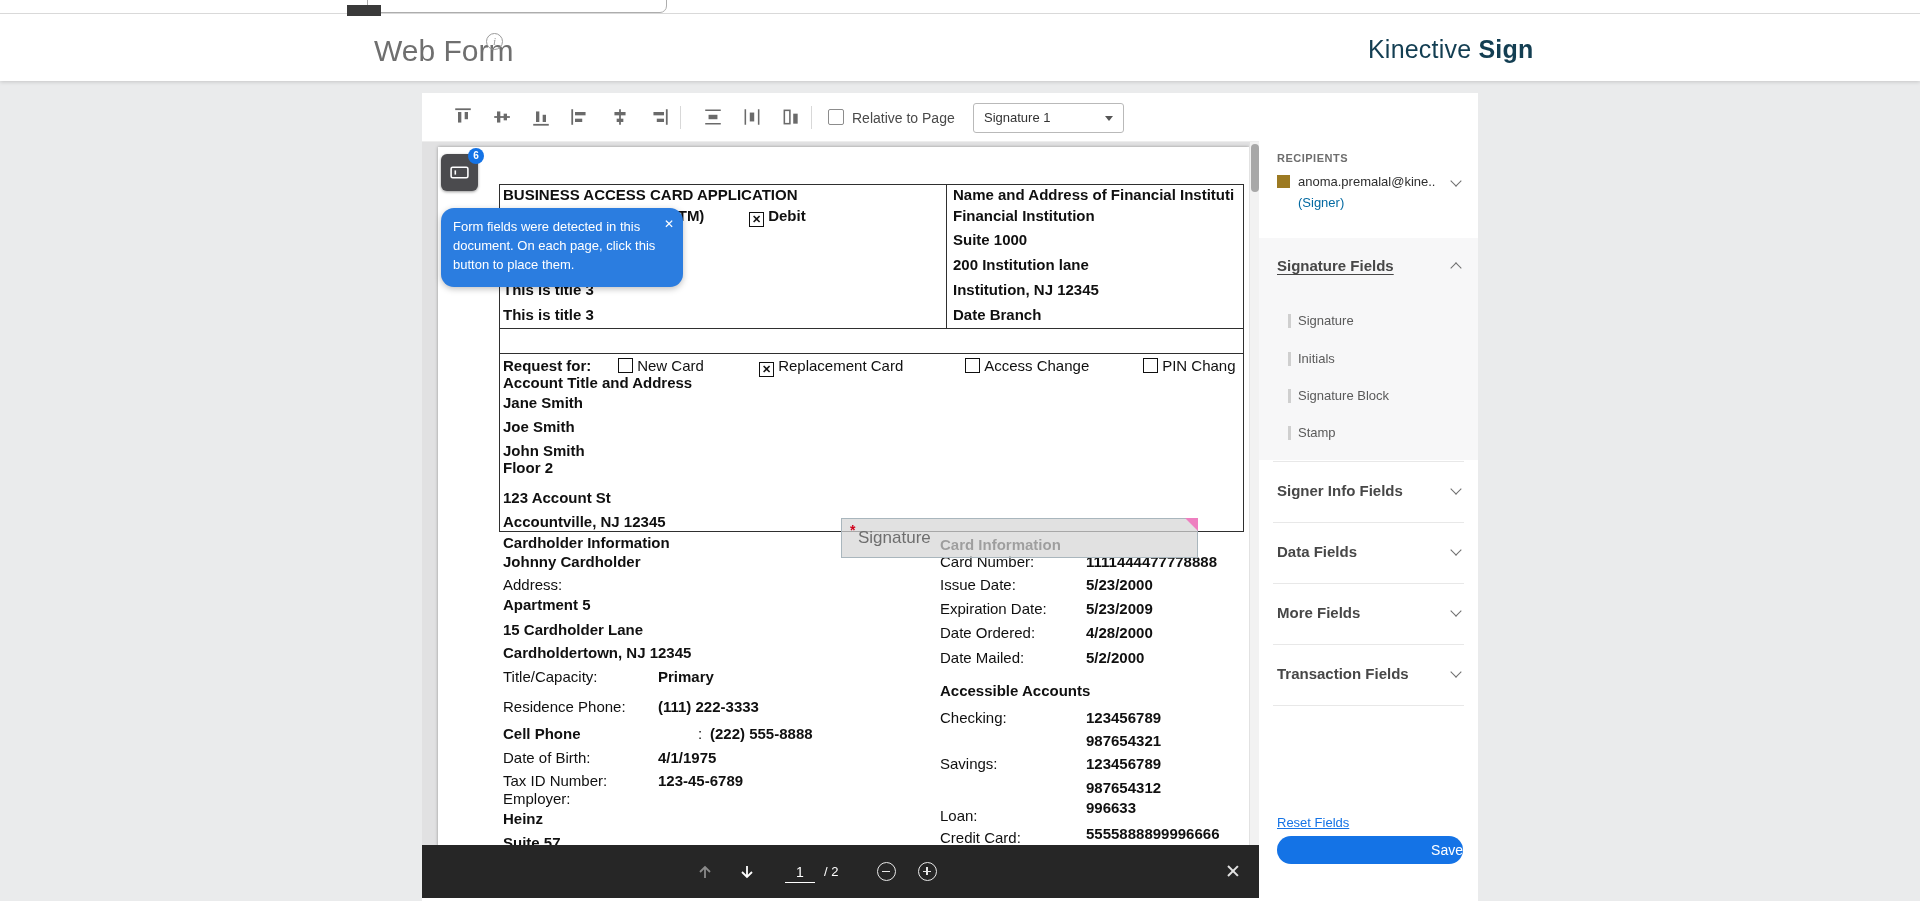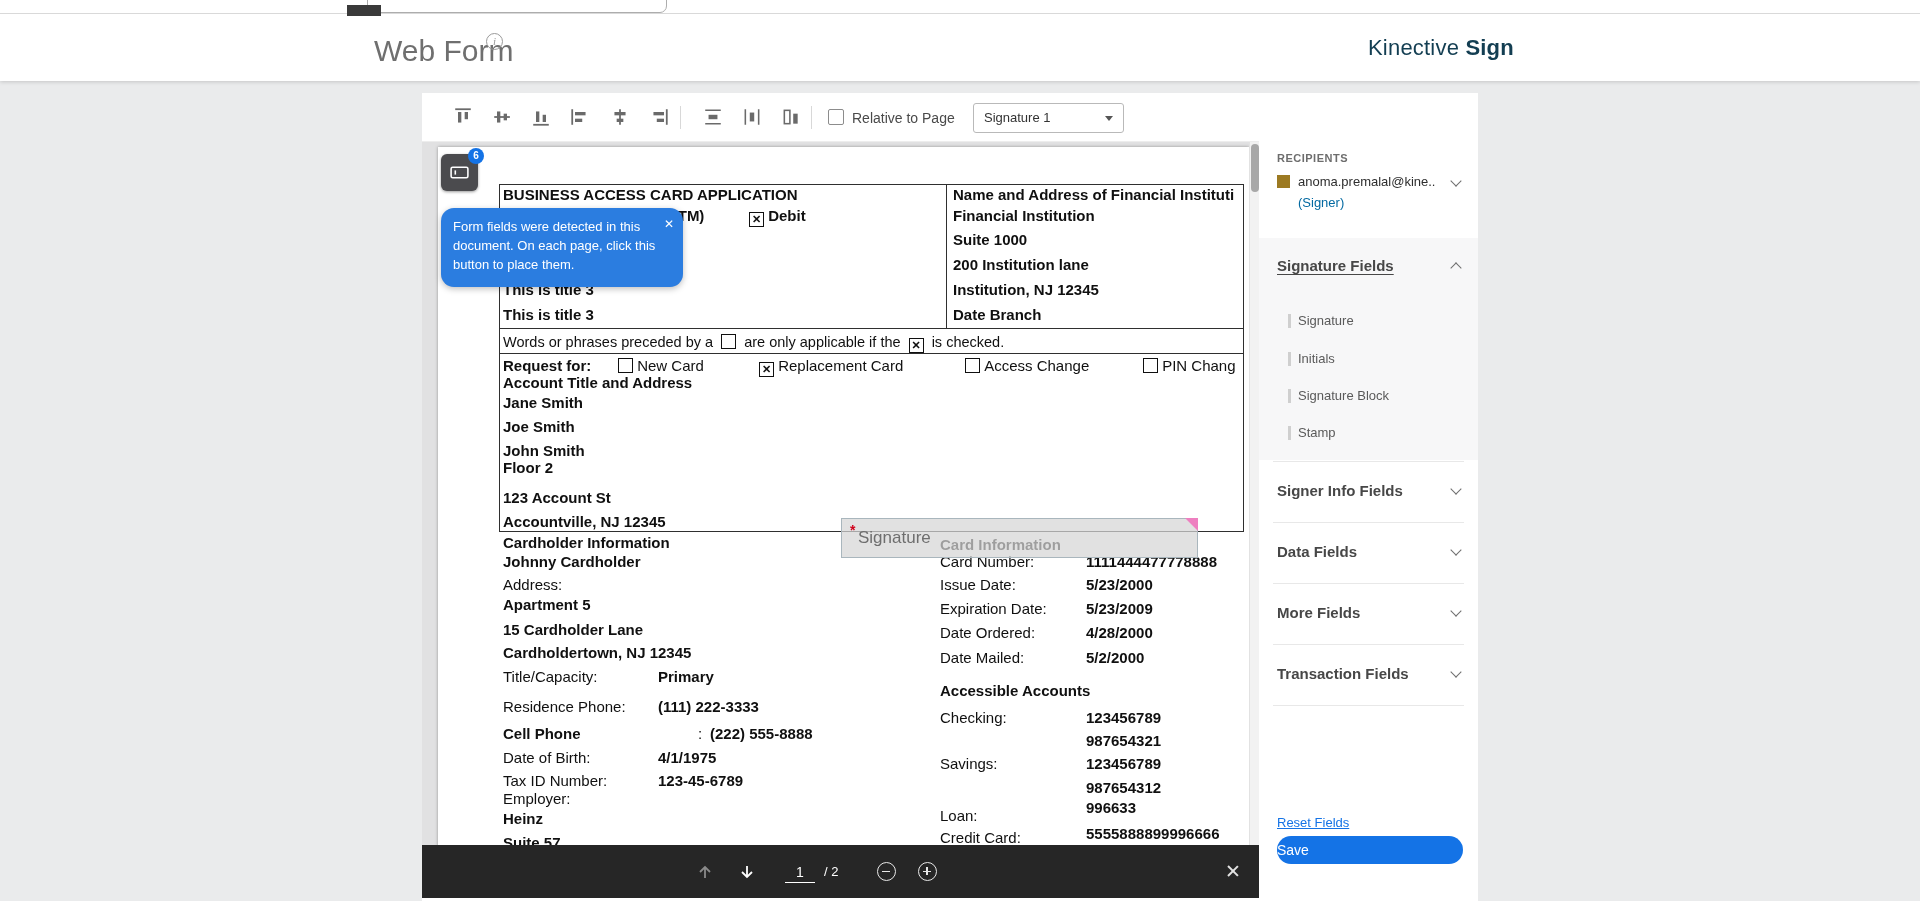--- a/index.html
+++ b/index.html
@@ -9,21 +9,21 @@
   
   .chrome{position:absolute;top:0;left:0;width:1920px;height:14px;background:#fff;z-index:30}
   .chrome-line{position:absolute;top:13px;left:0;width:100%;height:1px;background:#d9d9d9}
   .chrome-tab{position:absolute;top:-14px;left:367px;width:300px;height:27px;background:#fff;border:1px solid #adadad;border-radius:7px;z-index:2}
   .chrome-dark{position:absolute;top:5px;left:347px;width:34px;height:11px;background:#3a3a3a;z-index:3}
 
   
   .header{position:absolute;top:14px;left:0;width:1920px;height:67px;background:#fff;box-shadow:0 1px 4px rgba(0,0,0,.16);z-index:20}
   .hdr-title{position:absolute;left:374px;top:20px;font-size:30px;color:#6f6f6f}
   .info-icon{position:absolute;left:486px;top:19px;width:17px;height:17px;border:1px solid #9a9a9a;border-radius:50%;color:#9a9a9a;font-size:11px;font-style:italic;font-family:"Liberation Serif",serif;text-align:center;line-height:15px}
-  .brand{position:absolute;left:1368px;top:21px;font-size:22px;color:#133e52;letter-spacing:.2px}
+  .brand{position:absolute;left:1368px;top:21px;font-size:25px;color:#133e52;letter-spacing:.2px}
   .brand b{font-weight:700}
 
   
   .panel{position:absolute;left:422px;top:93px;width:1056px;height:808px;background:#fff}
   .doc-col{position:absolute;left:0;top:0;width:837px;height:767px}
 
   
   .toolbar{position:absolute;left:0;top:0;width:837px;height:49px;background:#fff;border-bottom:1px solid #ededed}
   .tb-icon{position:absolute;top:14px;width:20px;height:20px;cursor:pointer}
   .tb-sep{position:absolute;top:13px;width:1px;height:23px;background:#d8d8d8}
@@ -85,21 +85,21 @@
   .chev.down{transform:rotate(45deg)}
   .chev.up{transform:rotate(-135deg)}
   .sb-chev{position:absolute;right:18px}
   .sb-head{position:absolute;left:18px;font-size:15px;font-weight:600;color:#474747;cursor:pointer}
   .sb-head.active{text-decoration:underline;text-underline-offset:3px}
   .sb-item{position:absolute;left:29px;font-size:13px;color:#5a5a5a;cursor:pointer}
   .sb-item .bar{position:absolute;left:0;top:1px;width:3px;height:14px;background:#cfcfcf}
   .sb-item .txt{margin-left:10px}
   .sb-div{position:absolute;left:14px;width:191px;height:1px;background:#e8e8e8}
   .sb-reset{position:absolute;left:18px;top:722px;font-size:13px;color:#1473e6;text-decoration:underline;cursor:pointer}
-  .sb-save{position:absolute;left:18px;top:743px;width:186px;height:28px;border-radius:14px;background:#1473e6;color:#fff;font-size:14px;text-align:left;line-height:28px;cursor:pointer}
+  .sb-save{position:absolute;left:18px;top:743px;width:186px;height:28px;border-radius:14px;background:#1473e6;color:#fff;font-size:14px;text-align:right;line-height:28px;cursor:pointer}
 </style>
 </head>
 <body>
 
 <div class="chrome">
   <div class="chrome-line"></div>
   <div class="chrome-tab"></div>
   <div class="chrome-dark"></div>
 </div>
 
@@ -181,27 +181,20 @@
 
         <div class="colA-right">
           <div class="ln b" style="left:5px;top:2px">Name and Address of Financial Instituti</div>
           <div class="ln b" style="left:5px;top:23px">Financial Institution</div>
           <div class="ln b" style="left:5px;top:47px">Suite 1000</div>
           <div class="ln b" style="left:5px;top:72px">200 Institution lane</div>
           <div class="ln b" style="left:5px;top:97px">Institution, NJ 12345</div>
           <div class="ln b" style="left:5px;top:122px">Date Branch</div>
         </div>
 
-        <div class="ln" style="left:65px;top:186px;font-size:14.5px">
-          <span>Words or phrases preceded by a</span>
-          <span class="cbx" style="margin:0 4px"></span>
-          <span>are only applicable if the</span>
-          <span class="cbx" style="margin:0 4px">✕</span>
-          <span>is checked.</span>
-        </div>
 
         <div class="secC">
           <div class="ln b" style="left:3px;top:3px">Request for:</div>
           <div class="ln" style="left:118px;top:3px"><span class="cbx"></span>&nbsp;<span>New Card</span></div>
           <div class="ln" style="left:259px;top:3px"><span class="cbx">✕</span>&nbsp;<span>Replacement Card</span></div>
           <div class="ln" style="left:465px;top:3px"><span class="cbx"></span>&nbsp;<span>Access Change</span></div>
           <div class="ln" style="left:643px;top:3px"><span class="cbx"></span>&nbsp;<span>PIN Chang</span></div>
           <div class="ln b" style="left:3px;top:20px">Account Title and Address</div>
           <div class="ln b" style="left:3px;top:40px">Jane Smith</div>
           <div class="ln b" style="left:3px;top:64px">Joe Smith</div>

